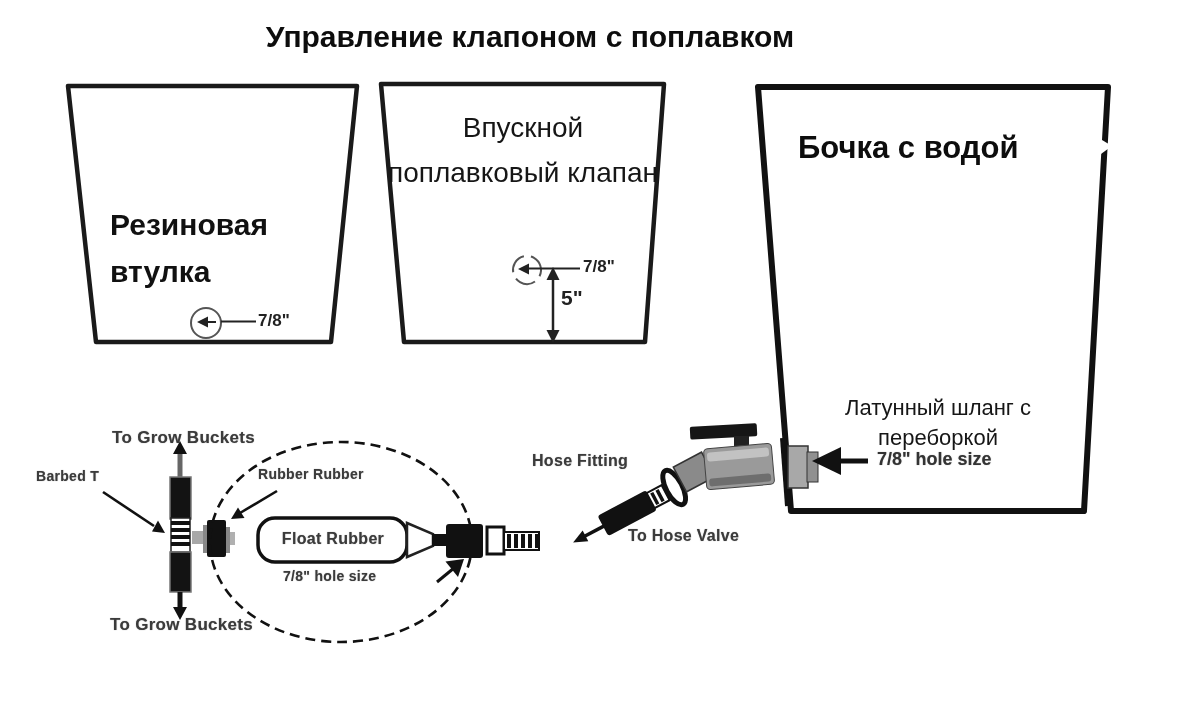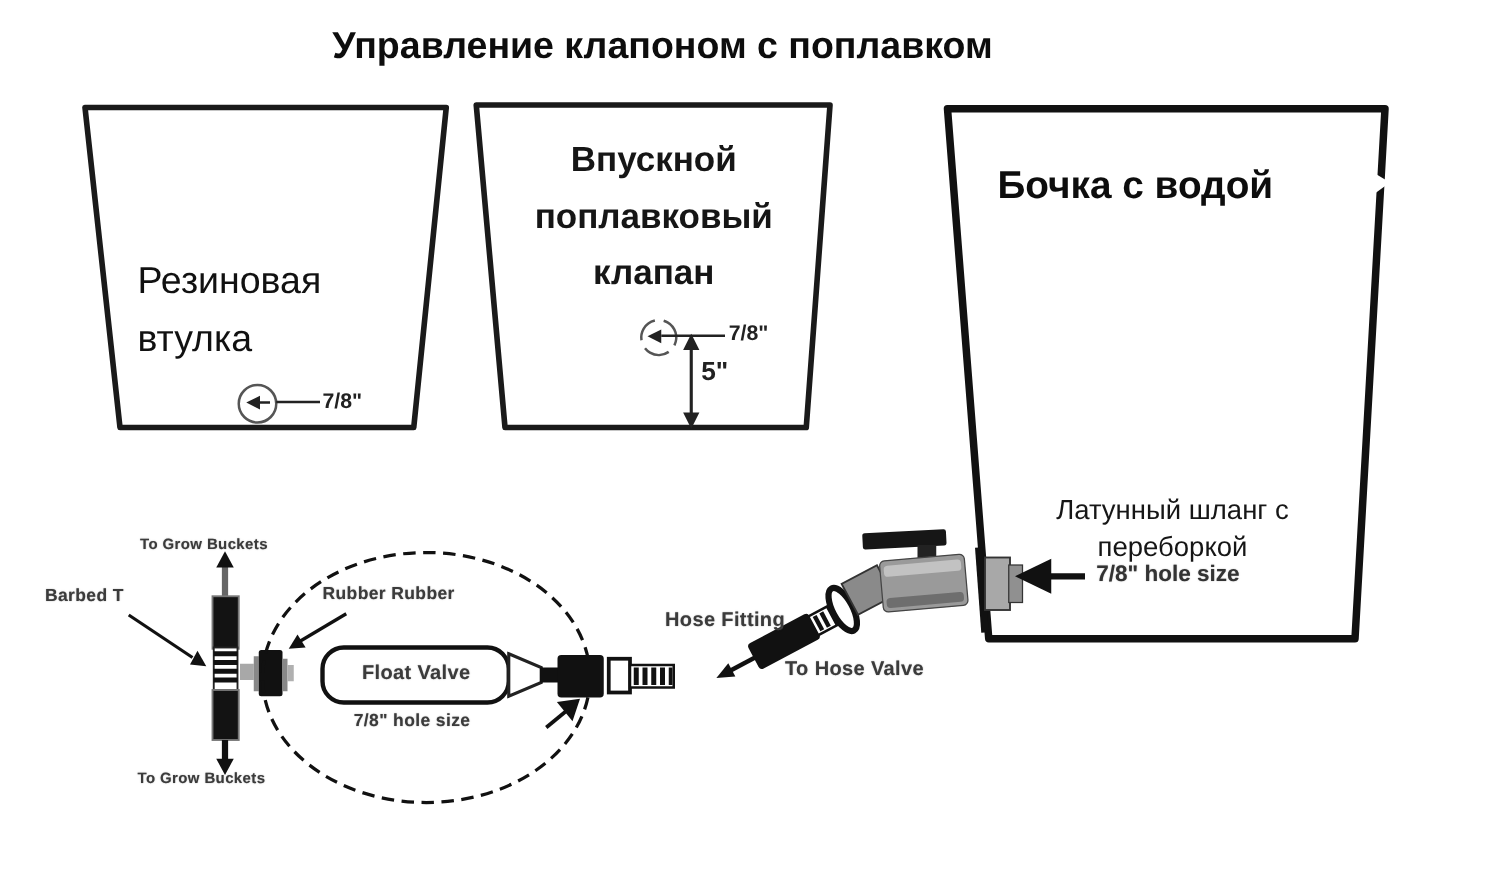--- a/index.html
+++ b/index.html
@@ -3,27 +3,27 @@
 <meta charset="utf-8">
 <style>
   html,body{margin:0;padding:0;background:#fff;}
   #stage{
     position:relative;width:1164px;height:710px;background:#ffffff;overflow:hidden;
     font-family:"Liberation Sans","DejaVu Sans",sans-serif;color:#111;
   }
   #lineart{position:absolute;left:0;top:0;}
   .lbl{position:absolute;white-space:pre-line;}
   .title{font-size:30px;font-weight:700;text-align:center;color:#0d0d0d;}
-  .cyr-bold{font-size:30px;font-weight:400;line-height:1.55;color:#111;}
-  .cyr-mid{font-size:28px;font-weight:700;line-height:1.6;text-align:center;color:#161616;}
+  .cyr-bold{font-size:30px;font-weight:700;line-height:1.55;color:#111;}
+  .cyr-mid{font-size:28px;font-weight:400;line-height:1.6;text-align:center;color:#161616;}
   .cyr-barrel{font-size:31px;font-weight:700;color:#0d0d0d;}
   .cyr-brass{font-size:22px;font-weight:400;line-height:1.36;text-align:center;color:#161616;}
   .dim{font-weight:700;color:#222;}
   .scan{font-weight:700;color:#3b3b3b;letter-spacing:.3px;text-shadow:0 0 1px rgba(60,60,60,.55);}
-  .scan-sm{font-size:12px;}
+  .scan-sm{font-size:17px;}
   .scan-md{font-size:16px;}
   .scan-lg{font-size:14px;}
   .hole18{font-size:18px;font-weight:600;color:#333;text-shadow:0 0 1px rgba(60,60,60,.5);}
 </style>
 </head>
 <body>
 
 <div id="stage">
 
   <svg id="lineart" width="1200" height="710" viewBox="0 0 1200 710" aria-hidden="true">
@@ -137,19 +137,19 @@
   <div class="lbl dim" style="left:583px;top:257px;font-size:17px;">7/8"</div>
   <div class="lbl dim" style="left:561px;top:286px;font-size:21px;">5"</div>
 
   <div class="lbl cyr-barrel" style="left:798px;top:130px;width:245px;">Бочка с водой</div>
   <div class="lbl cyr-brass" style="left:828px;top:381px;width:220px;margin-top:12px;">Латунный шланг с переборкой</div>
   <div class="lbl hole18" style="left:877px;top:449px;">7/8" hole size</div>
 
   <div class="lbl scan scan-sm" style="left:112px;top:428px;">To Grow Buckets</div>
   <div class="lbl scan scan-lg" style="left:36px;top:468px;">Barbed T</div>
   <div class="lbl scan scan-lg" style="left:258px;top:466px;">Rubber Rubber</div>
-  <div class="lbl scan scan-md" style="left:258px;top:530px;width:150px;text-align:center;">Float Valve</div>
+  <div class="lbl scan scan-md" style="left:258px;top:530px;width:150px;text-align:center;">Float Rubber</div>
   <div class="lbl scan scan-lg" style="left:283px;top:568px;">7/8" hole size</div>
   <div class="lbl scan scan-sm" style="left:110px;top:615px;">To Grow Buckets</div>
-  <div class="lbl scan scan-md" style="left:532px;top:452px;margin-top:36px;">Hose Fitting</div>
+  <div class="lbl scan scan-md" style="left:532px;top:452px;">Hose Fitting</div>
   <div class="lbl scan scan-md" style="left:628px;top:527px;">To Hose Valve</div>
 
 </div>
 
 </body></html>

